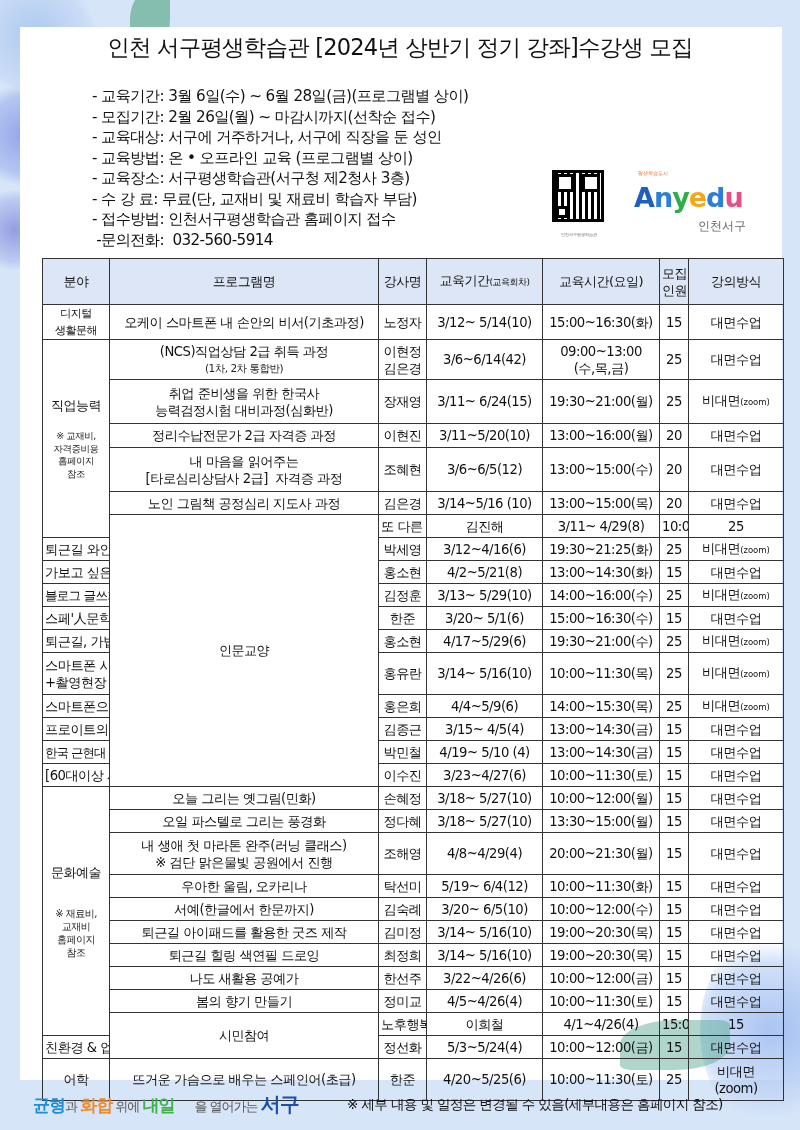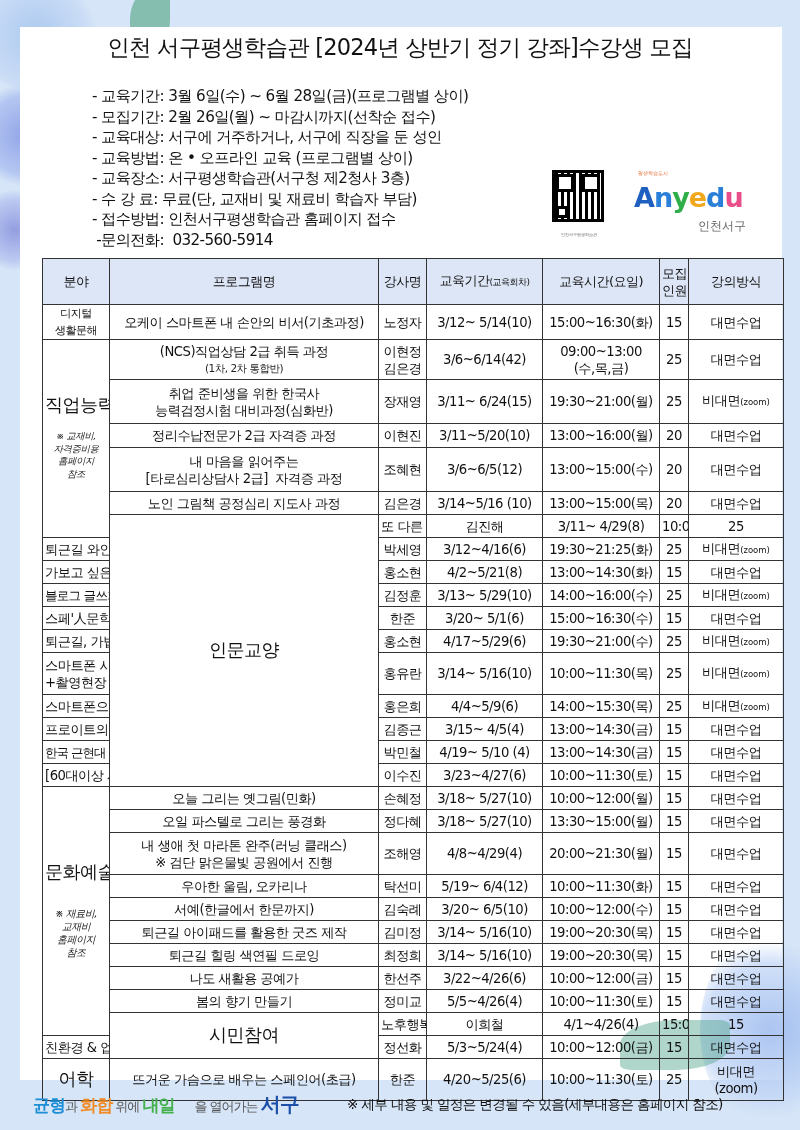--- a/index.html
+++ b/index.html
@@ -46,22 +46,22 @@
     position: absolute; left: 42px; top: 258px; width: 741px;
     border-collapse: collapse; table-layout: fixed;
     font-size: 13.2px; letter-spacing: -0.5px;
   }
   table.sched th, table.sched td {
     border: 1px solid #333; text-align: center; vertical-align: middle;
     padding: 0 2px; line-height: 17px; overflow: hidden; white-space: nowrap;
   }
   table.sched th { background: #dde6f6; font-weight: normal; height: 46px; font-size: 13px; }
   table.sched th small { font-size: 9px; }
-  .cat-label { font-size: 18px; font-family: Liberation Serif, serif; }
-  .cat-note { font-size: 9.5px; line-height: 12.5px; margin-top: 16px; color: #222; font-style: italic; }
+  .cat-label { font-size: 13px; }
+  .cat-note { font-size: 9.5px; line-height: 12.5px; margin-top: 16px; color: #222; }
   .cat-small { font-size: 11px; line-height: 14px; }
   .prog-sub { font-size: 10.5px; color: #222; }
   .zoom-small { font-size: 8.5px; letter-spacing: 0; }
   .footer-slogan { position: absolute; left: 33px; top: 1091px; font-size: 17px; font-weight: bold; letter-spacing: -1px; }
   .footer-slogan .c1 { color: #1e8fd6; } .footer-slogan .c2 { color: #f08a24; } .footer-slogan .c3 { color: #43b14b; }
   .footer-slogan .c4 { color: #555; font-weight: normal; font-size: 13px; } .footer-slogan .c5 { color: #1b4fa8; font-size: 20px; margin-top: 40px; }
   .footer-note { position: absolute; left: 347px; top: 1096px; font-size: 13.5px; letter-spacing: -0.6px; white-space: nowrap; }
 </style>
 </head>
 <body>
@@ -366,21 +366,21 @@
       <td>나도 새활용 공예가</td>
       <td>한선주</td>
       <td>3/22~4/26(6)</td>
       <td>10:00~12:00(금)</td>
       <td>15</td>
       <td>대면수업</td>
     </tr>
     <tr style="height:23px;">
       <td>봄의 향기 만들기</td>
       <td>정미교</td>
-      <td>5/5~4/26(4)</td>
+      <td>4/5~4/26(4)</td>
       <td>10:00~11:30(토)</td>
       <td>15</td>
       <td>대면수업</td>
     </tr>
 
     <tr style="height:23px;">
       <td rowspan="2">
           <div class="cat-label">시민참여</div>
         </td>
       <td>노후행복을 위한 금융상식</td>

